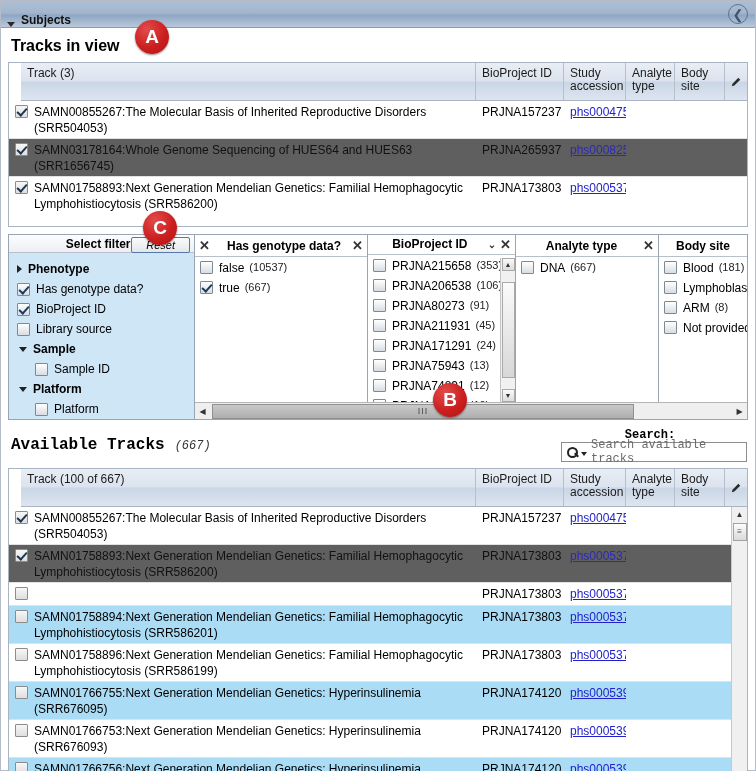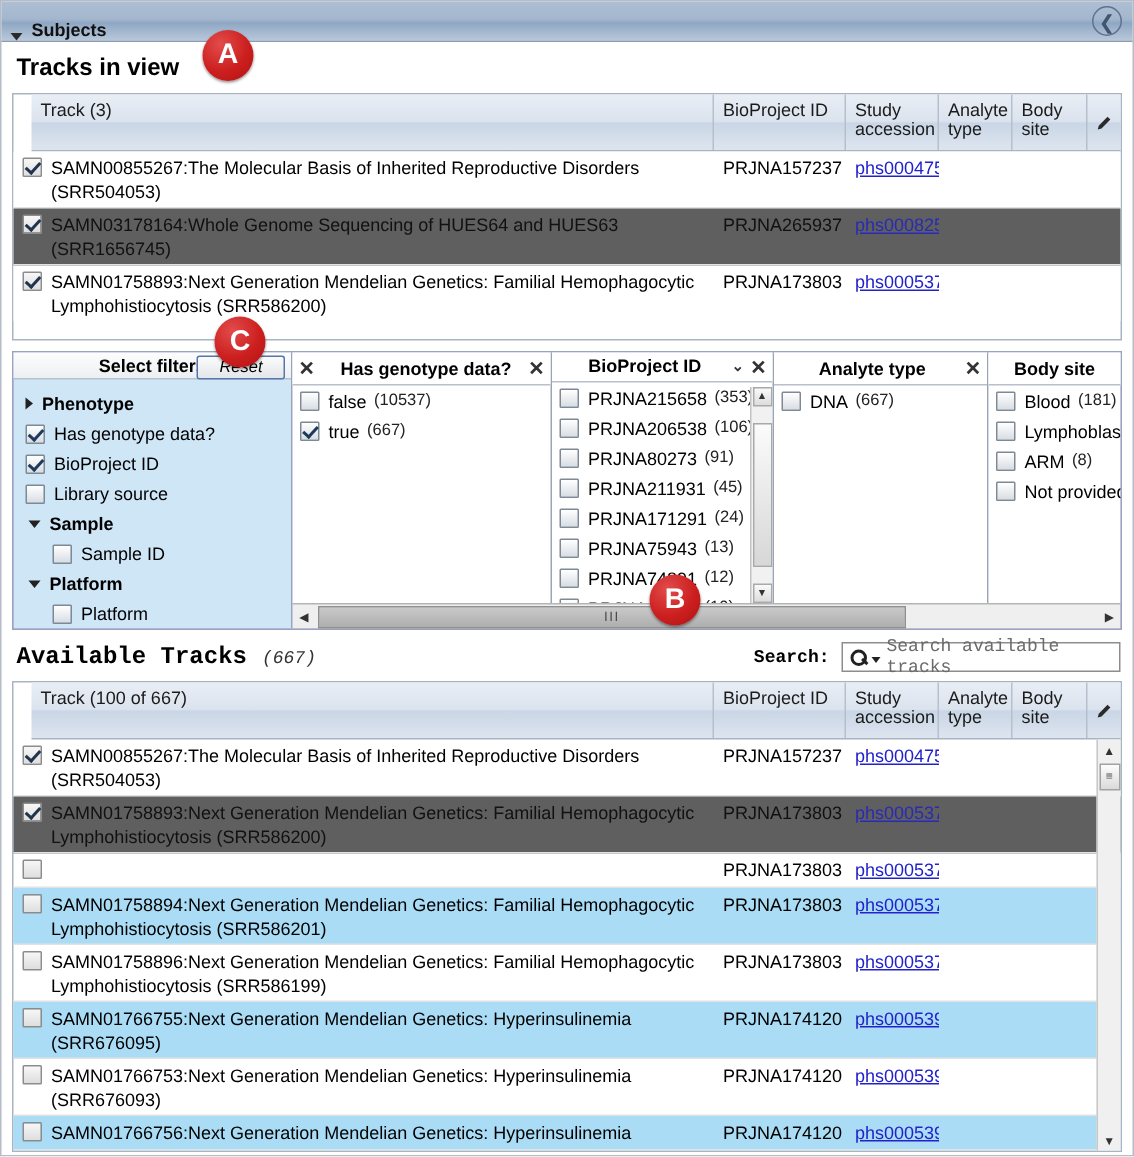--- a/index.html
+++ b/index.html
@@ -210,30 +210,30 @@
   .hscroll {
     height: 17px; flex: 0 0 17px;
     border-top: 1px solid #b5b5b5;
     background: #efefef;
     display: flex; align-items: center;
   }
   .hs-btn { width: 15px; height: 15px; display:flex;align-items:center;justify-content:center;font-size:8px;color:#333;}
   .hs-track { flex: 1 1 auto; height: 15px; position: relative; }
   .hs-thumb {
     position: absolute; left: 2px; top: 0;
-    width: 392px; height: 15px;
+    width: 422px; height: 15px;
     background: linear-gradient(to bottom,#c9c9c9,#aeaeae);
     border: 1px solid #909090;
     display: flex; align-items: center; justify-content: center;
     font-size: 9px; color: #4a4a4a; letter-spacing: 1px;
   }
 
   
   .avail-head { display: flex; align-items: center; padding: 8px 0 6px 10px; font-family: Liberation Mono, monospace; }
-  .avail-right { margin-left: auto; display: flex; align-items: center; padding-right: 8px; }
+  .avail-right { margin-left: auto; display: flex; align-items: center; padding-right: 8px; flex-direction: column; }
   .search-label { font-weight: bold; font-size: 12px; margin-right: 8px; }
   .search-box {
     width: 186px; height: 20px;
     border: 1px solid #8d8d8d;
     background: #fff;
     display: flex; align-items: center;
     padding: 0 4px;
     font-size: 12px;
   }
   .mag {

